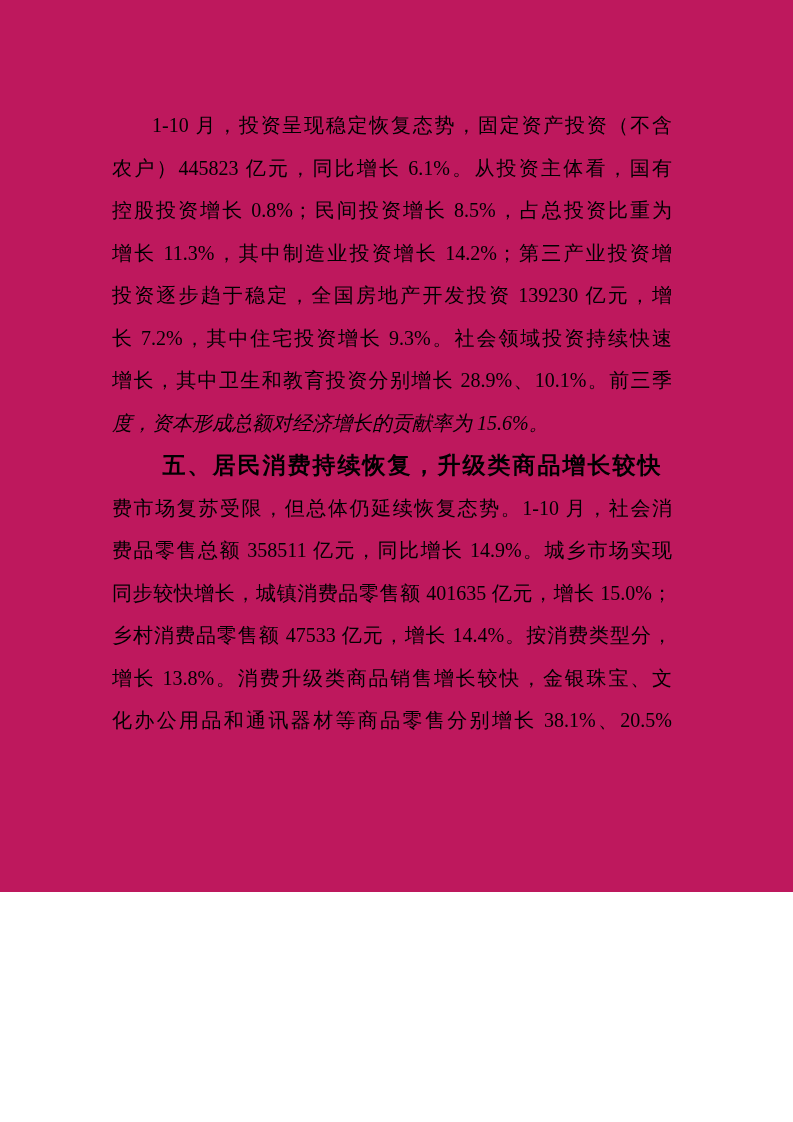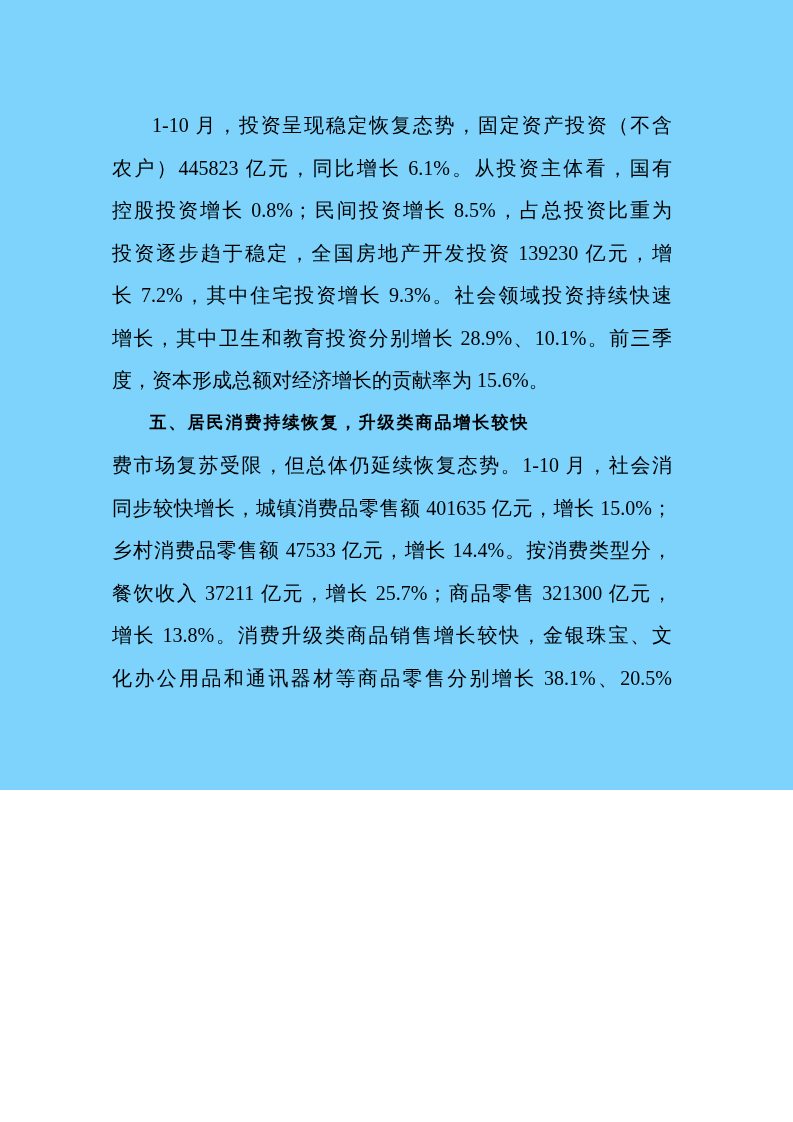--- a/index.html
+++ b/index.html
@@ -3,22 +3,22 @@
 <meta charset="utf-8">
 <style>
   html, body {
     margin: 0;
     padding: 0;
     background: #ffffff;
   }
   .page {
     position: relative;
     width: 793px;
-    height: 790px;
-    background: #7dd3fc;
+    height: 892px;
+    background: #be185d;
     color: #000000;
     font-family: "Liberation Serif", "DejaVu Serif", serif;
     overflow: hidden;
   }
   .text-block {
     position: absolute;
     left: 112px;
     top: 104px;
     width: 560px;
     font-size: 20px;
@@ -28,28 +28,29 @@
     text-align: justify;
     text-align-last: justify;
     text-justify: inter-character;
     white-space: normal;
   }
   .line.first {
     text-indent: 2em;
   }
   .line.para-end {
     text-align-last: left;
+    font-style: italic;
   }
   .line.heading {
     font-family: "Liberation Sans", "DejaVu Sans", sans-serif;
     font-weight: 700;
     text-align-last: left;
     text-indent: 2.2em;
     letter-spacing: 2px;
-    font-size: 17px;
+    font-size: 23px;
   }
   .page-number {
     position: absolute;
     left: 16px;
     top: 1040px;
     width: 100%;
     text-align: center;
     font-family: "Liberation Sans", "DejaVu Sans", sans-serif;
     font-size: 15px;
     color: #000000;
@@ -58,33 +59,34 @@
 </head>
 <body>
 
 <div class="page">
   <div class="text-block">
 
     <div>
       <div class="line first">1-10 月，投资呈现稳定恢复态势，固定资产投资（不含</div>
       <div class="line">农户）445823 亿元，同比增长 6.1%。从投资主体看，国有</div>
       <div class="line">控股投资增长 0.8%；民间投资增长 8.5%，占总投资比重为</div>
+      <div class="line">增长 11.3%，其中制造业投资增长 14.2%；第三产业投资增</div>
       <div class="line">投资逐步趋于稳定，全国房地产开发投资 139230 亿元，增</div>
       <div class="line">长 7.2%，其中住宅投资增长 9.3%。社会领域投资持续快速</div>
       <div class="line">增长，其中卫生和教育投资分别增长 28.9%、10.1%。前三季</div>
       <div class="line para-end">度，资本形成总额对经济增长的贡献率为 15.6%。</div>
     </div>
 
     <div class="line heading">五、居民消费持续恢复，升级类商品增长较快</div>
 
     <div>
       <div class="line">费市场复苏受限，但总体仍延续恢复态势。1-10 月，社会消</div>
+      <div class="line">费品零售总额 358511 亿元，同比增长 14.9%。城乡市场实现</div>
       <div class="line">同步较快增长，城镇消费品零售额 401635 亿元，增长 15.0%；</div>
       <div class="line">乡村消费品零售额 47533 亿元，增长 14.4%。按消费类型分，</div>
-      <div class="line">餐饮收入 37211 亿元，增长 25.7%；商品零售 321300 亿元，</div>
       <div class="line">增长 13.8%。消费升级类商品销售增长较快，金银珠宝、文</div>
       <div class="line">化办公用品和通讯器材等商品零售分别增长 38.1%、20.5%</div>
     </div>
 
   </div>
 
   <div class="page-number">38</div>
 </div>
 
 </body></html>

